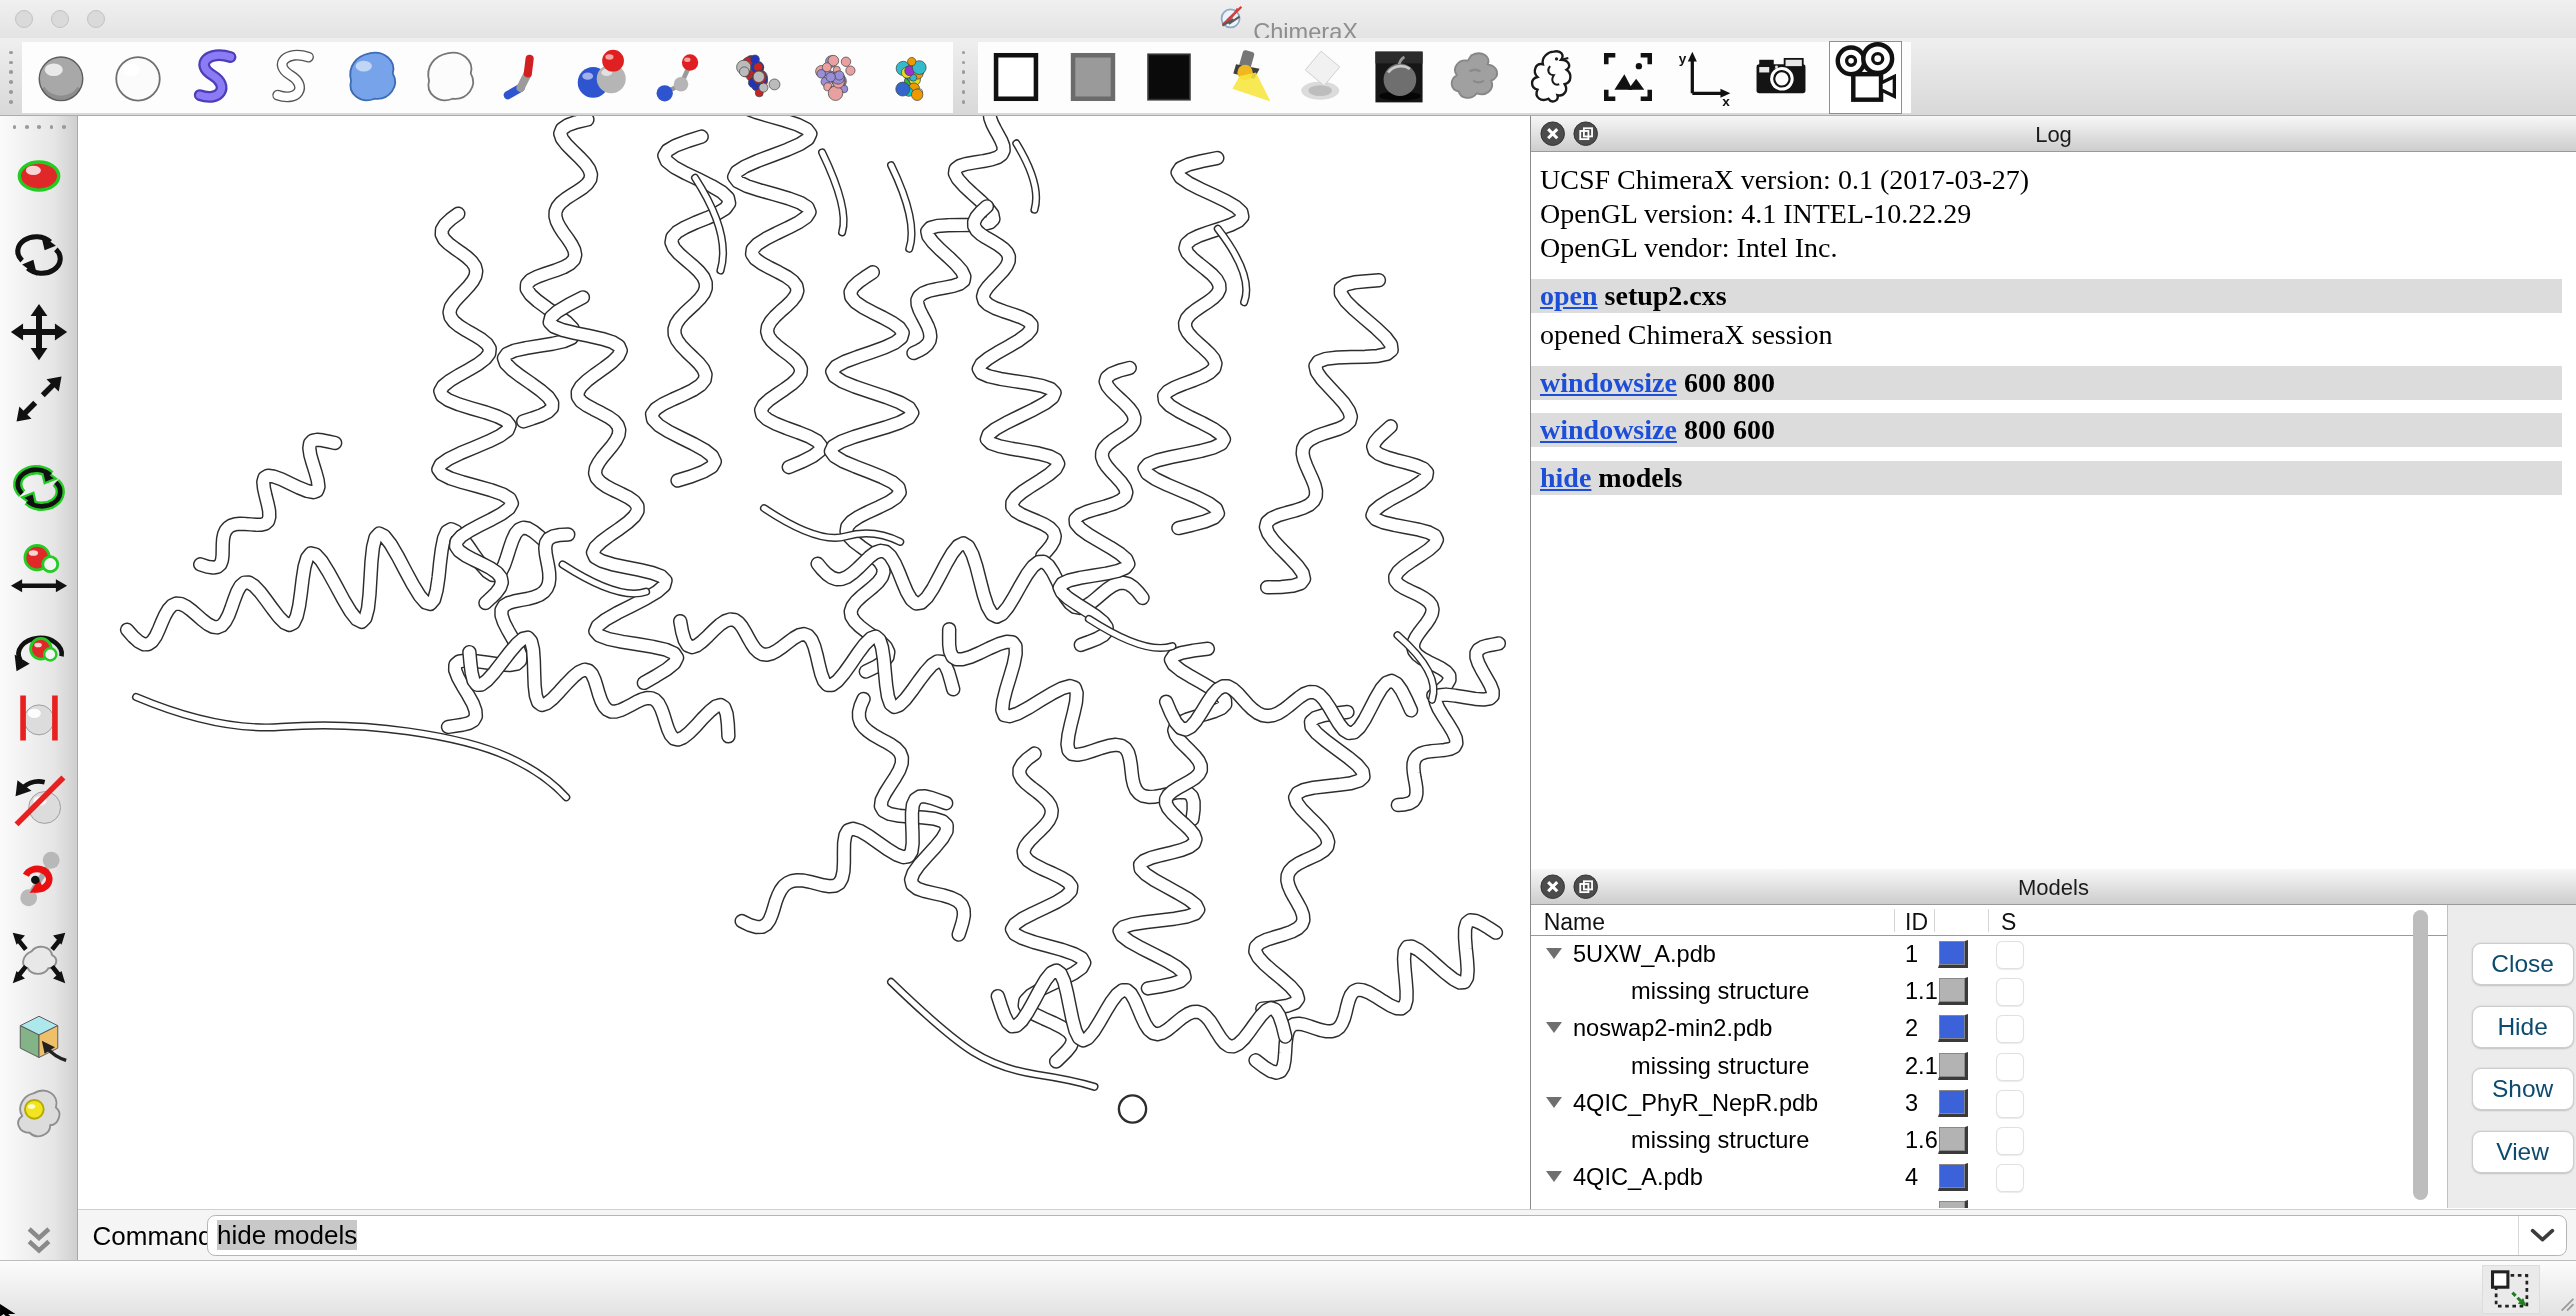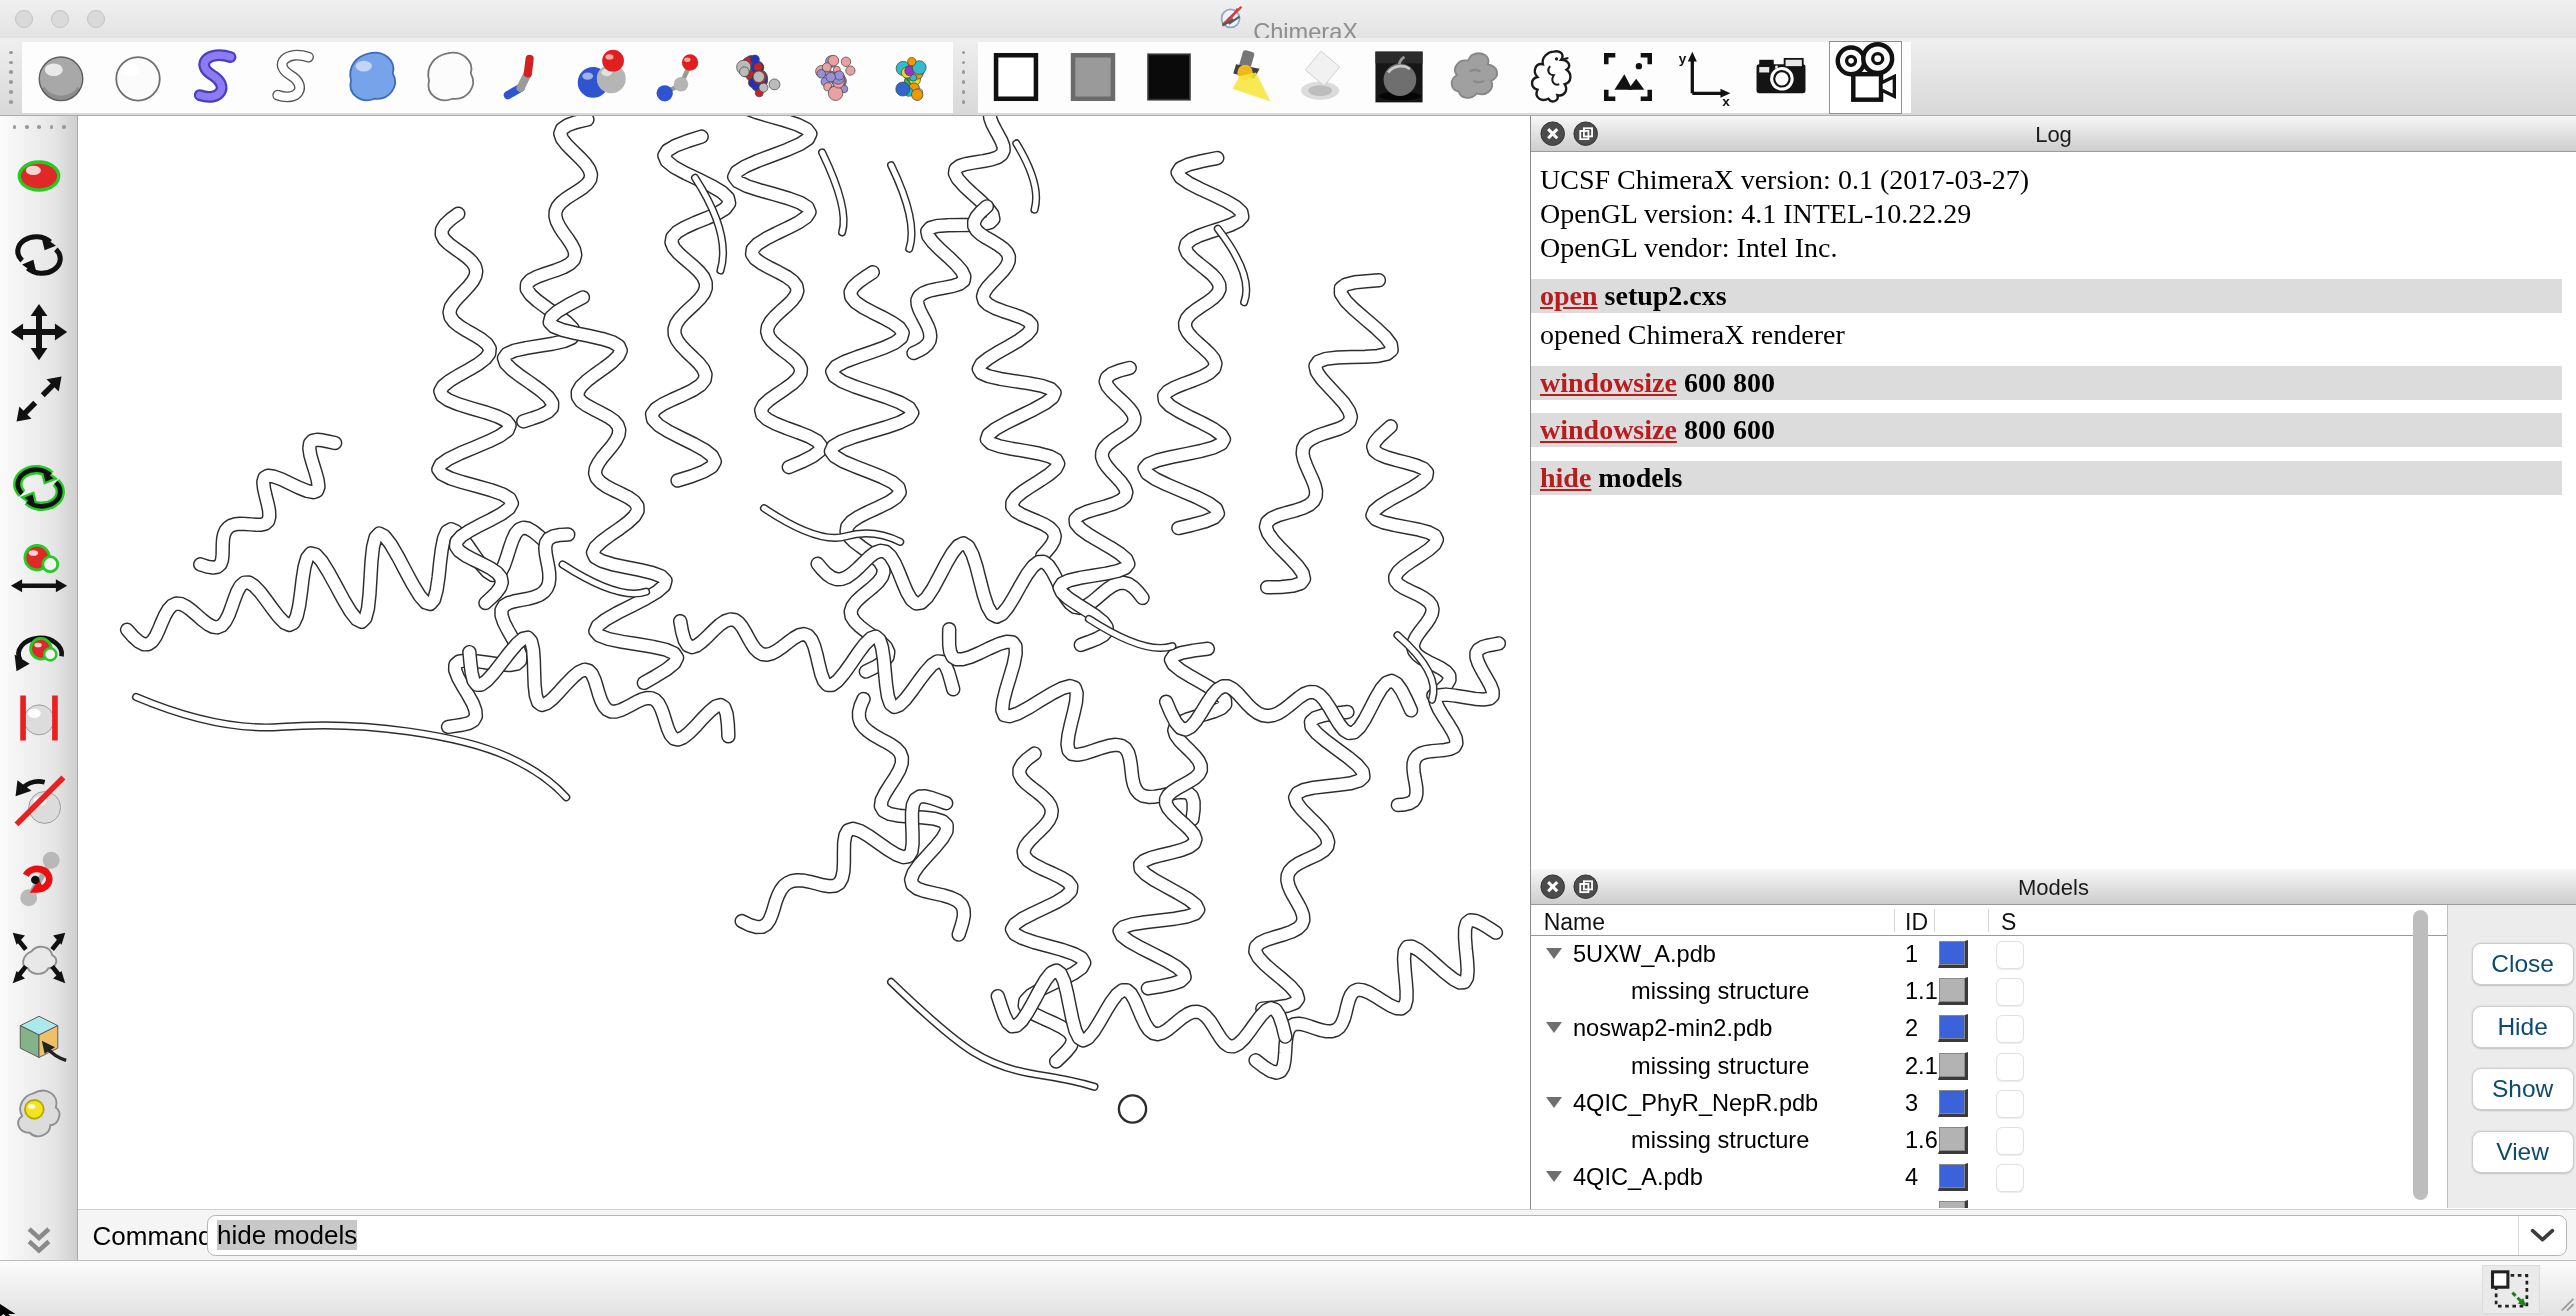--- a/index.html
+++ b/index.html
@@ -43,21 +43,21 @@
   .phead .ptitle{position:absolute;left:0;right:0;top:6.4px;text-align:center;font-size:22px;color:#1b1b1b;}
   .pbtn{position:absolute;top:5.4px;width:25.4px;height:25.4px;}
   .pbtn svg{width:25.4px;height:25.4px;display:block;}
   
   .logwrap{position:absolute;left:0;top:0;width:1045px;height:753px;background:#fff;}
   .logbody{position:absolute;left:0;top:36px;right:0;bottom:0;overflow:hidden;
     font-family:"Liberation Serif",serif;font-size:28px;color:#000;padding-top:11px;}
   .log-info{line-height:34px;margin:0 14.5px 0 9px;}
   .log-echo{height:34px;line-height:34px;background:#dcdcdc;margin:13.6px 14.5px 0 0;padding:0 0 0 9px;
     font-weight:bold;white-space:nowrap;}
-  .log-echo a{color:#b91c1c;}
+  .log-echo a{color:#1d4ed8;}
   .log-plain{line-height:34px;margin:5.4px 14.5px 0 9px;}
   
   .modelswrap{position:absolute;left:0;top:753px;width:1045px;height:339px;background:#ececec;}
   .mtable{position:absolute;left:0;top:36px;width:917px;height:303px;background:#fff;
     border-right:0.9px solid #c0c0c0;box-sizing:border-box;overflow:hidden;}
   .mth{position:absolute;left:0;top:0;width:100%;height:31px;border-bottom:0.9px solid #9a9a9a;
     box-sizing:border-box;font-size:23px;color:#111;}
   .mth span{position:absolute;top:3.6px;}
   .mth .vsep{position:absolute;top:3.6px;width:0.9px;height:23.6px;background:#d5d5d5;}
   .mrow{position:absolute;left:0;width:100%;height:37px;font-size:23.6px;color:#000;}
@@ -611,21 +611,21 @@
           <rect x="12" y="8" width="9" height="9" fill="none" stroke="#fff" stroke-width="2"></rect>
             </svg>
           </div>
         <div class="ptitle">Log</div>
       </div>
       <div class="logbody" id="logbody">
           <div class="log-info">UCSF ChimeraX version: 0.1 (2017-03-27)</div>
           <div class="log-info">OpenGL version: 4.1 INTEL-10.22.29</div>
           <div class="log-info">OpenGL vendor: Intel Inc.</div>
           <div class="log-echo"><a href="#">open</a><span> setup2.cxs</span></div>
-          <div class="log-plain">opened ChimeraX renderer</div>
+          <div class="log-plain">opened ChimeraX session</div>
           <div class="log-echo"><a href="#">windowsize</a><span> 600 800</span></div>
           <div class="log-echo"><a href="#">windowsize</a><span> 800 600</span></div>
           <div class="log-echo"><a href="#">hide</a><span> models</span></div>
         </div>
     </div>
 
     <div class="modelswrap">
       <div class="phead">
         <div class="pbtn" style="left:9px">
           <svg viewBox="0 0 28 28">

